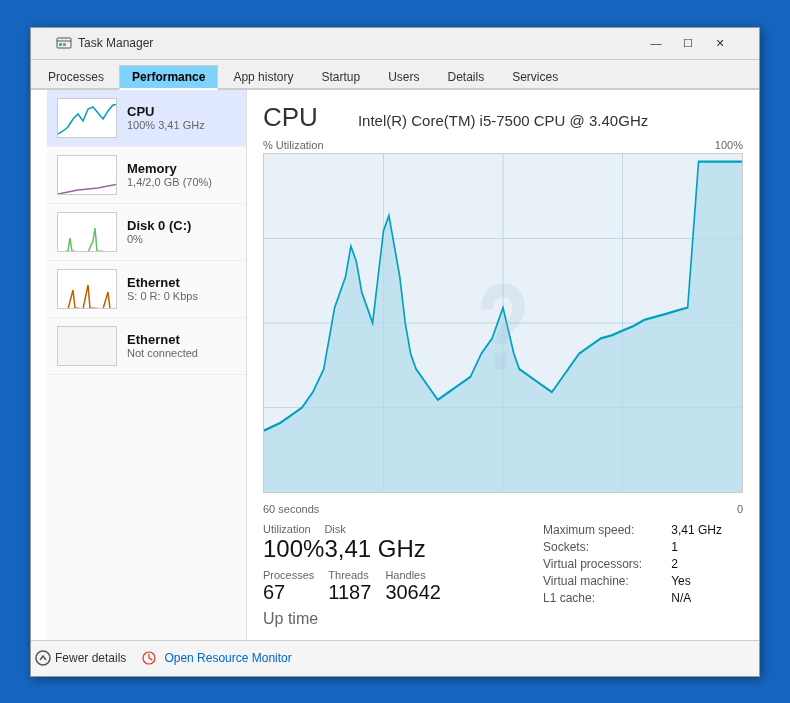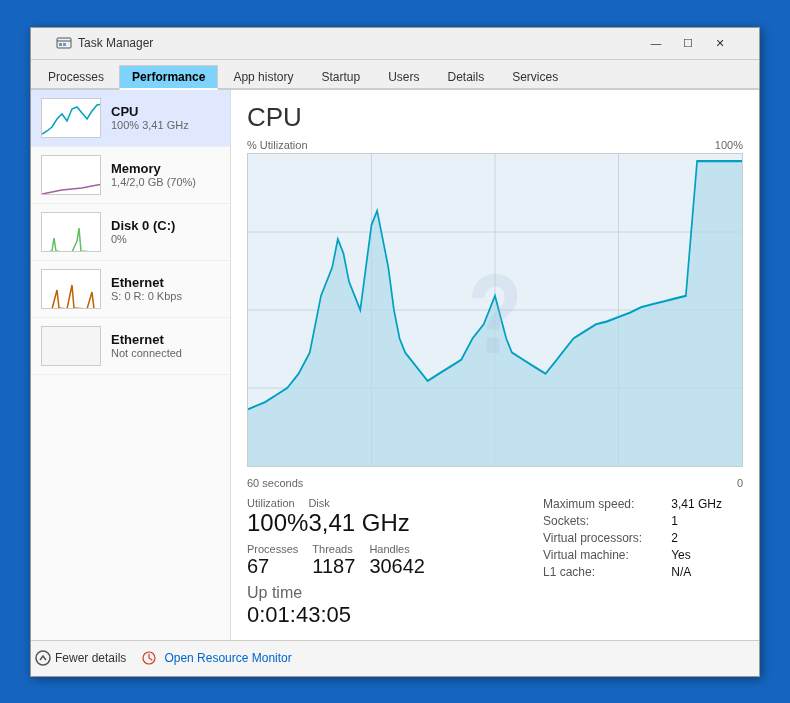--- a/index.html
+++ b/index.html
@@ -95,20 +95,21 @@
       border-bottom: 2px solid #ffffff;
       margin-bottom: -2px;
       font-weight: 600;
       color: #000;
     }
     .content {
       display: flex;
       flex: 1;
       overflow: hidden;
       background: #ffffff;
+      padding-left: 16px;
     }
     .sidebar {
       width: 200px;
       border-right: 1px solid #ddd;
       background: #fafafa;
       overflow-y: auto;
     }
     .sidebar-item {
       display: flex;
       align-items: center;
@@ -315,20 +316,21 @@
           <div class="sidebar-label">Ethernet</div>
           <div class="sidebar-sublabel">Not connected</div>
         </div>
       </div>
     </div>
 
     <div class="main-panel">
 
       <div class="cpu-header">
         <span class="cpu-title">CPU</span>
+        <span class="cpu-model">Intel(R) Core(TM) i5-7500 CPU @ 3.40GHz</span>
       </div>
 
       <div class="chart-label-top">
         <span>% Utilization</span>
         <span>100%</span>
       </div>
 
       <div class="chart-container">
         <svg class="chart-svg" viewBox="0 0 440 220" preserveAspectRatio="none">
 
@@ -373,21 +375,20 @@
               <div class="stat-label">Threads</div>
               <div class="stat-value">1187</div>
             </div>
             <div class="stat-block">
               <div class="stat-label">Handles</div>
               <div class="stat-value">30642</div>
             </div>
           </div>
           <div class="uptime-block">
             <div class="uptime-label">Up time</div>
-            <div class="uptime-value">0:01:43:05</div>
           </div>
         </div>
 
         <div style="min-width:200px;">
           <div style="display:grid; grid-template-columns: auto auto; gap:3px 8px; font-size:12px;">
             <span class="right-stat-label">Maximum speed:</span>
             <span class="right-stat-value">3,41 GHz</span>
             <span class="right-stat-label">Sockets:</span>
             <span class="right-stat-value">1</span>
             <span class="right-stat-label">Virtual processors:</span>

